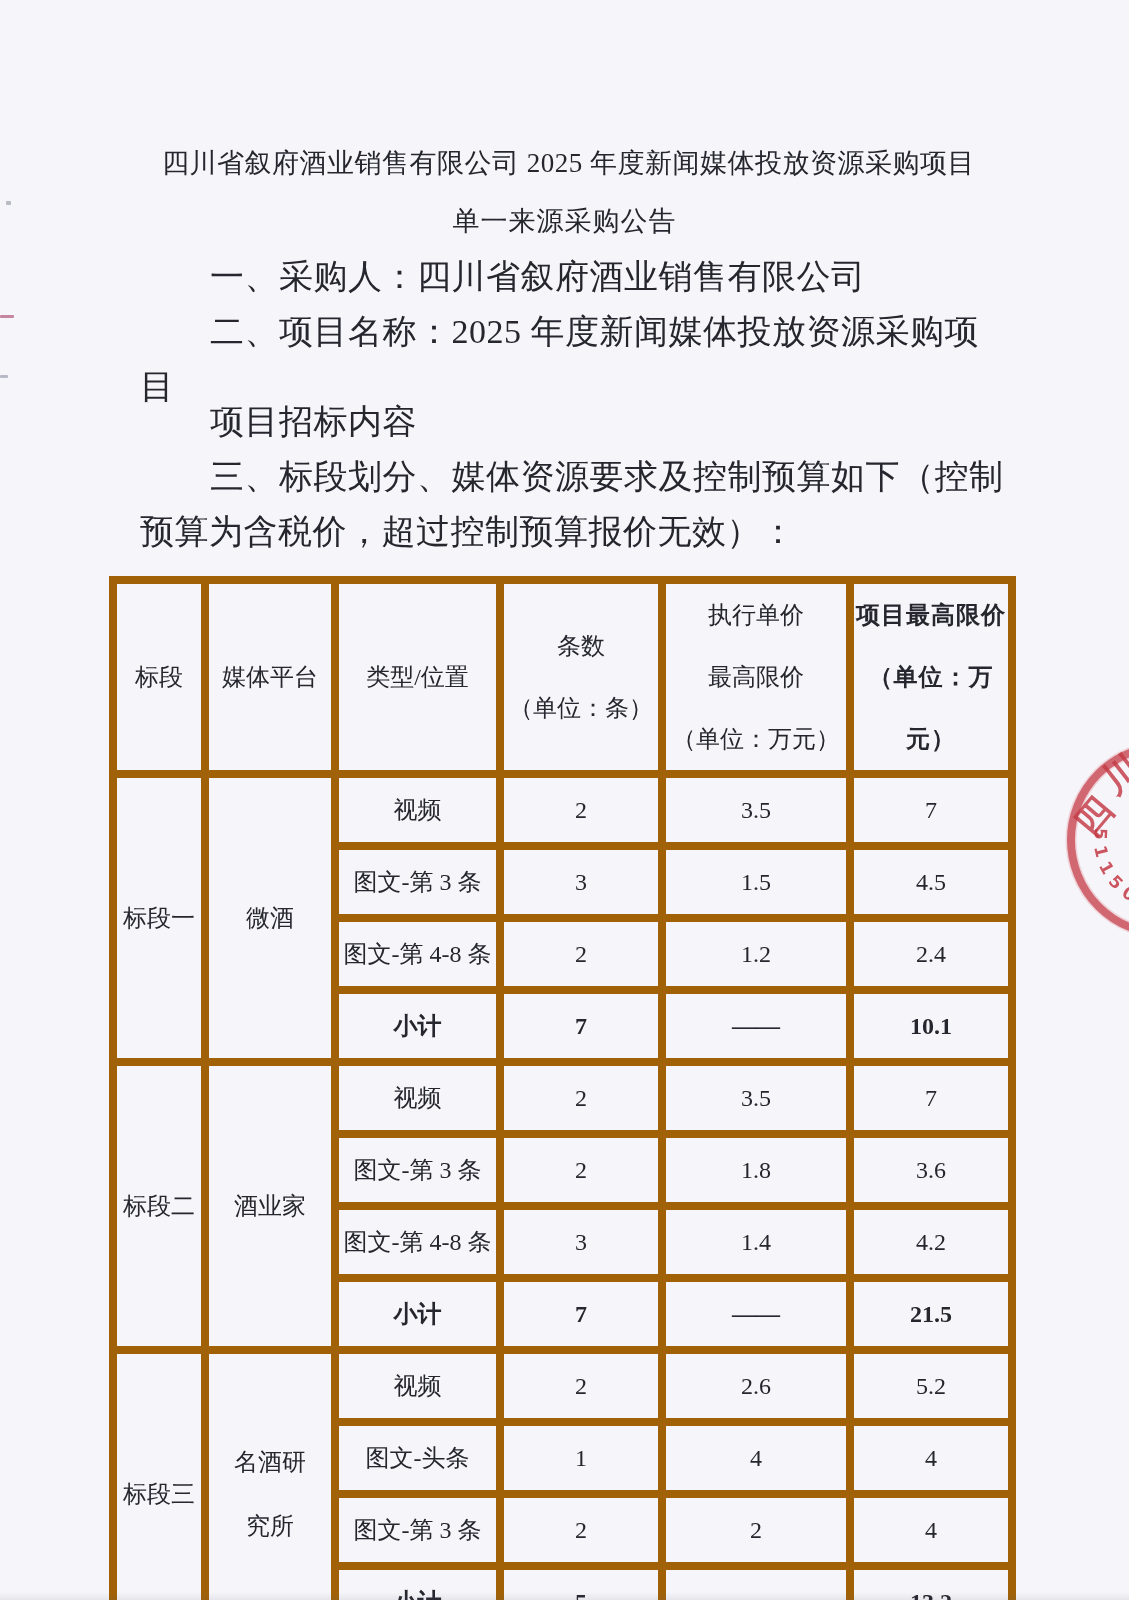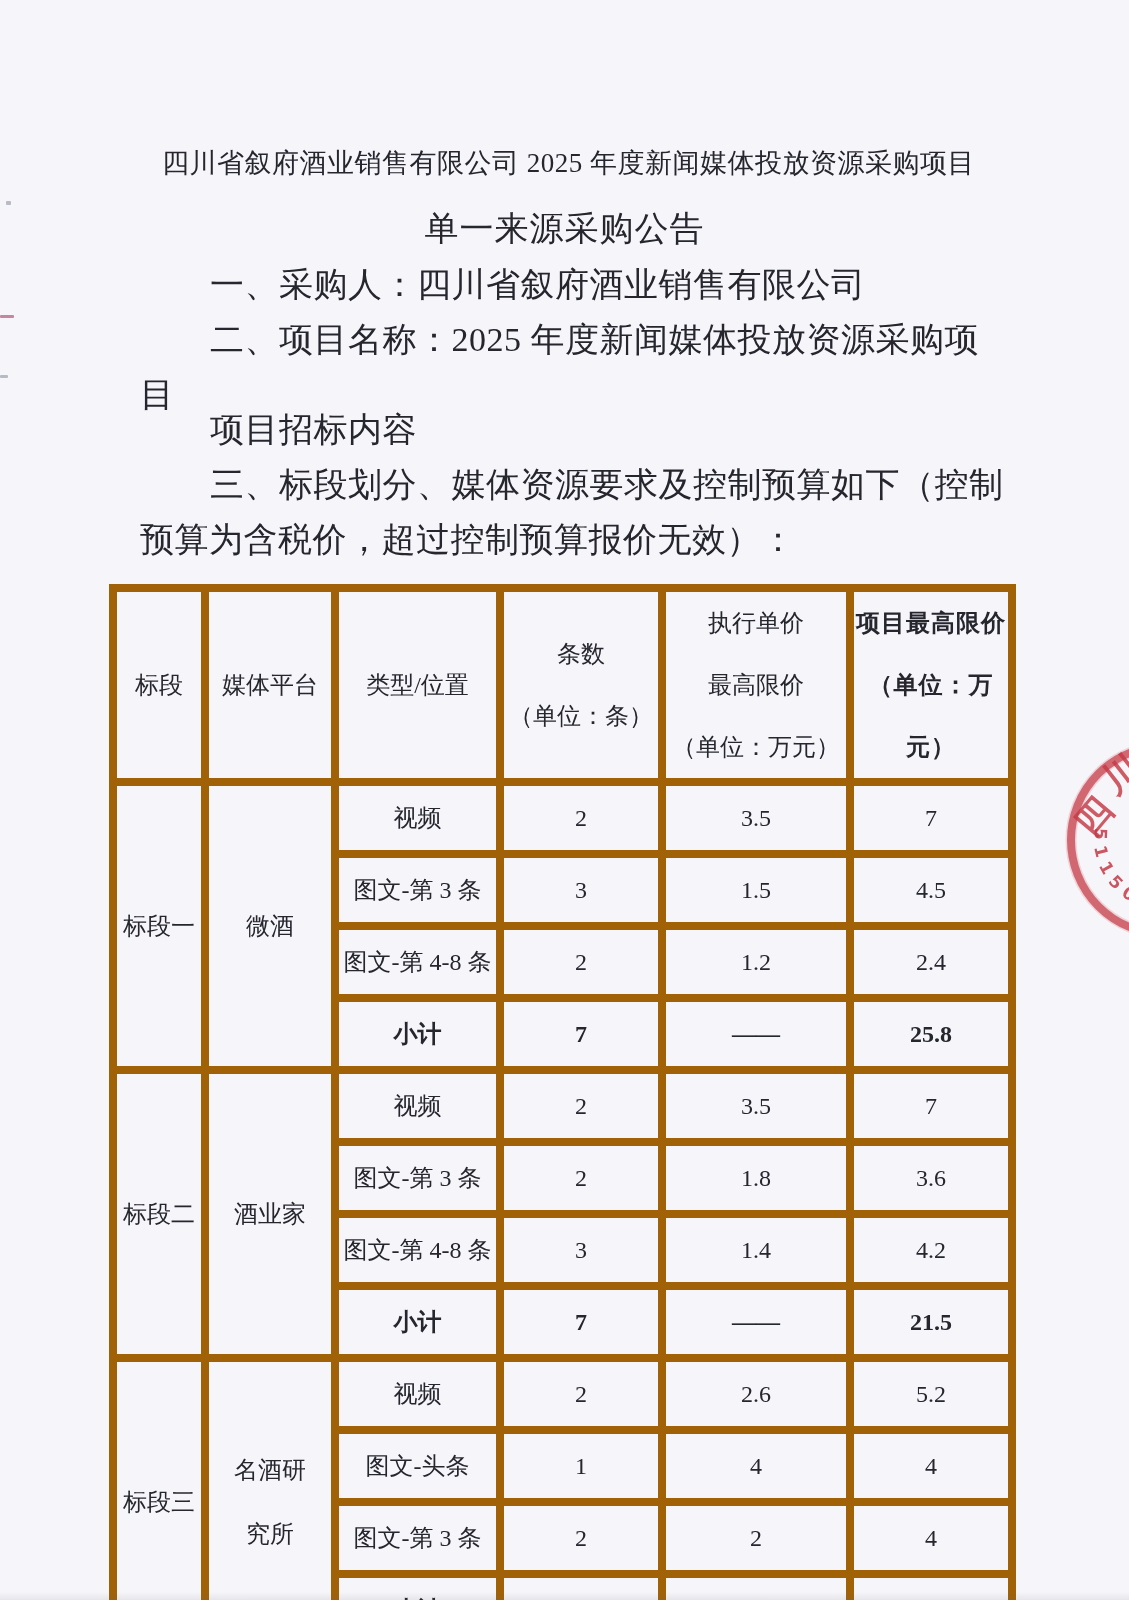--- a/index.html
+++ b/index.html
@@ -27,22 +27,22 @@
   .doc-title {
     margin-top: 143px;
     font-size: 27px;
     font-weight: 400;
     line-height: 40px;
     text-align: center;
     letter-spacing: 0.5px;
     padding-left: 8px;
   }
   .doc-subtitle {
-    margin-top: 26px;
-    font-size: 34px;
+    margin-top: 18px;
+    font-size: 27px;
     font-weight: 400;
     line-height: 40px;
     text-align: center;
     letter-spacing: 1px;
   }
 
   .body-text {
     margin: 8px 118px 0 140px;
     font-size: 34px;
     line-height: 55px;
@@ -158,21 +158,21 @@
         <tr>
           <td>图文-第 4-8 条</td>
           <td>2</td>
           <td>1.2</td>
           <td>2.4</td>
         </tr>
         <tr class="subtotal-row">
           <td>小计</td>
           <td>7</td>
           <td>——</td>
-          <td>25.8</td>
+          <td>10.1</td>
         </tr>
         <tr>
           <td rowspan="4">标段二</td>
           <td rowspan="4">酒业家</td>
           <td>视频</td>
           <td>2</td>
           <td>3.5</td>
           <td>7</td>
         </tr>
         <tr>

